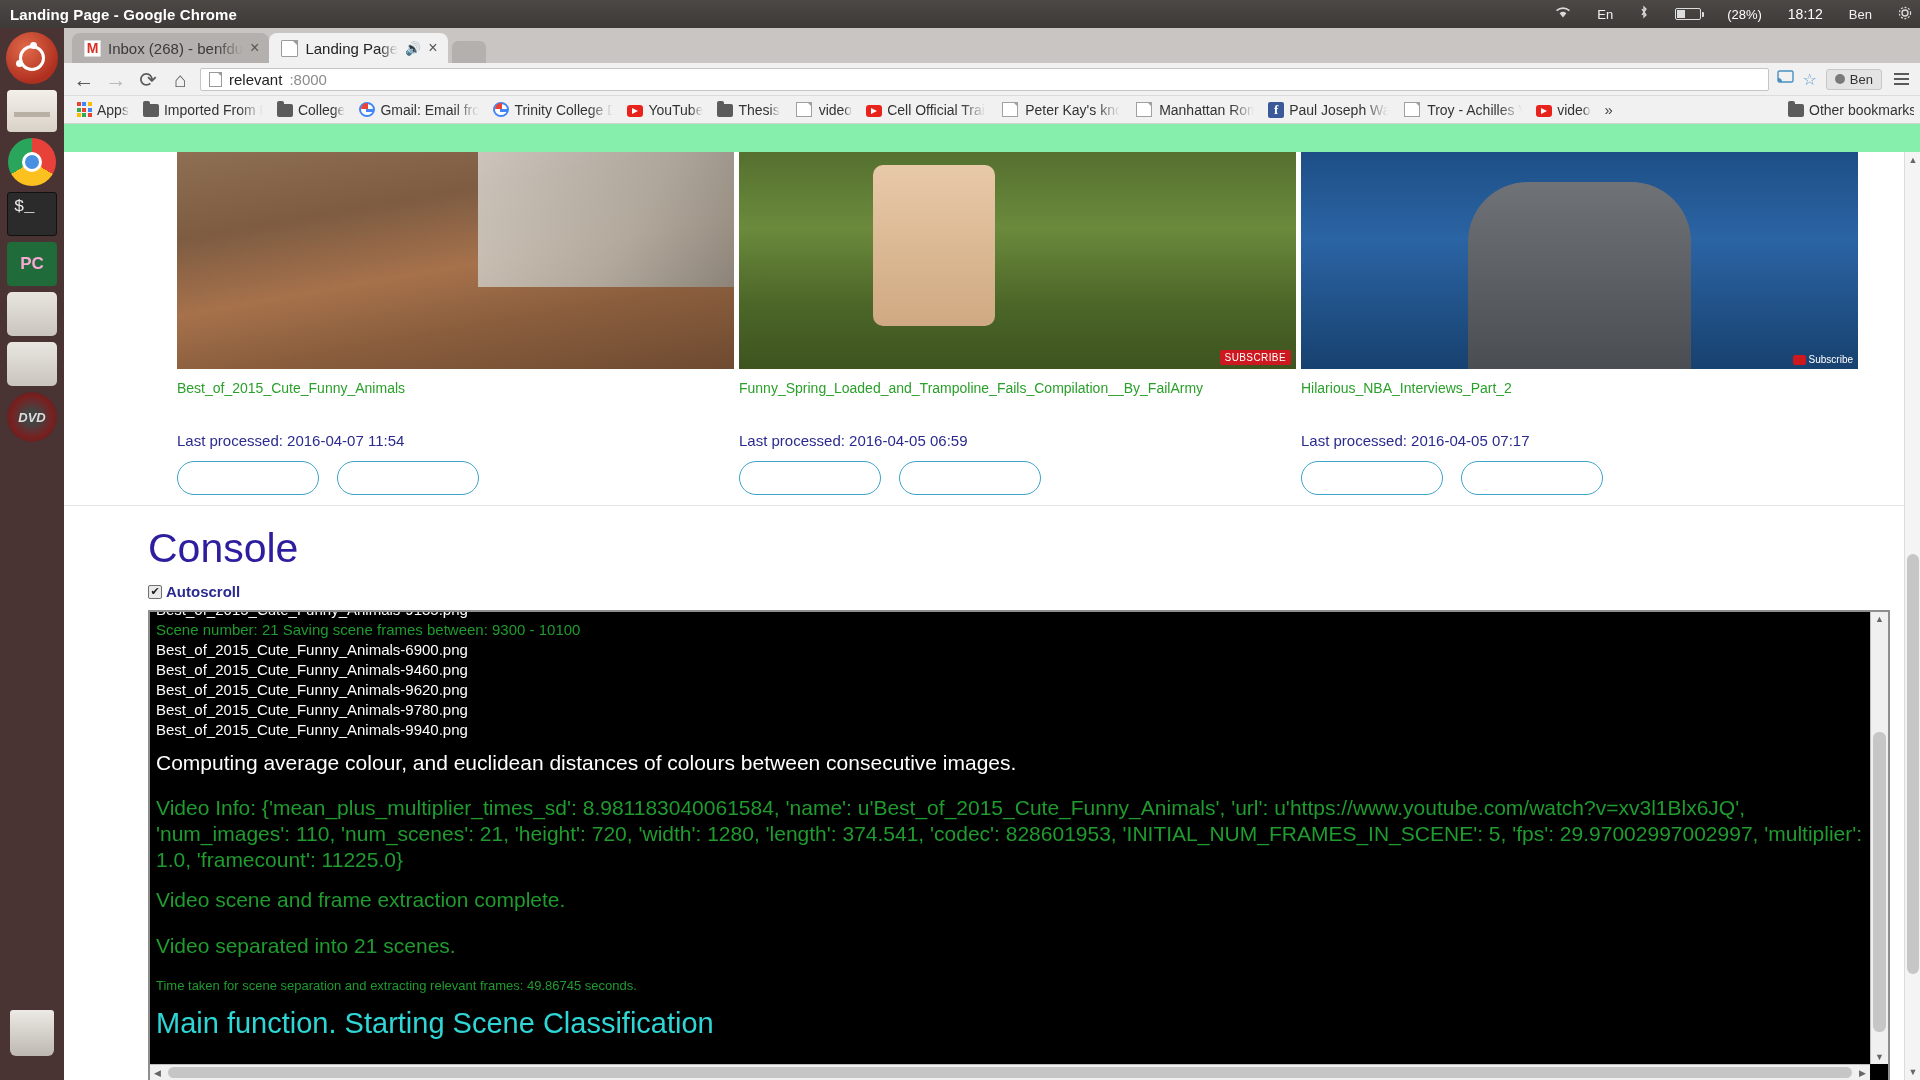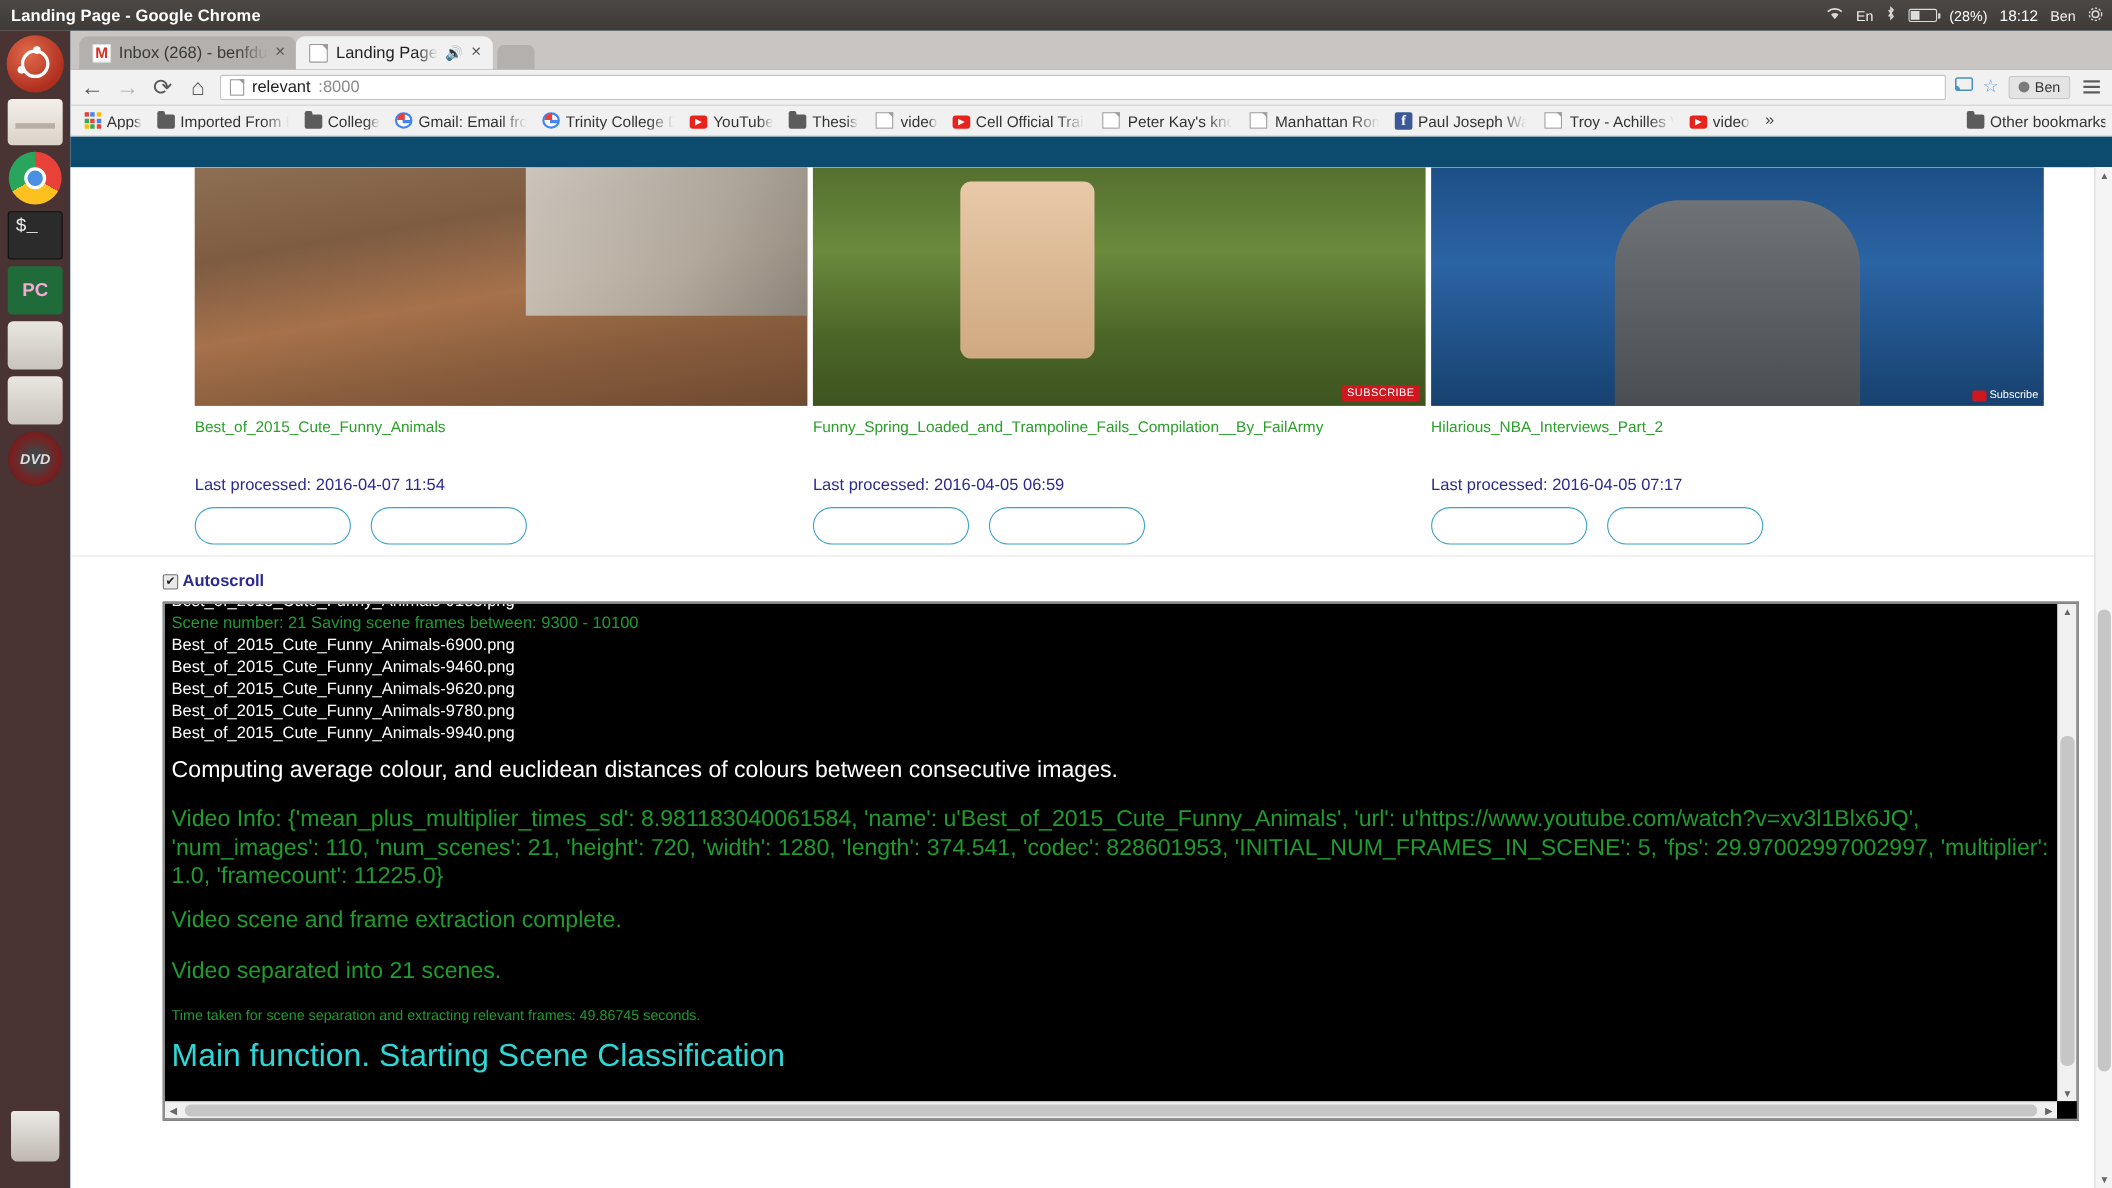--- a/index.html
+++ b/index.html
@@ -14,21 +14,21 @@
   .unity-panel {
     position: absolute; top: 0; left: 0; width: 1920px; height: 28px;
     background: linear-gradient(180deg, #4b4845 0%, #3d3a37 100%);
     color: #ffffff; display: flex; align-items: center;
     font-size: 15px; font-weight: bold;
     padding-left: 10px;
   }
   .unity-title { letter-spacing: 0.1px; }
   .unity-tray {
     position: absolute; right: 8px; top: 0; height: 28px;
-    display: flex; align-items: center; gap: 11px;
+    display: flex; align-items: center; gap: 26px;
     font-size: 13px; font-weight: normal;
   }
   .tray-ico { display: inline-block; opacity: .92; }
   .batt {
     width: 26px; height: 12px; border: 1.5px solid #ddd; border-radius: 2px;
     position: relative; display: inline-block;
   }
   .batt:after {
     content: ""; position: absolute; right: -4px; top: 3px;
     width: 2.5px; height: 5px; background: #ddd; border-radius: 0 1px 1px 0;
@@ -79,21 +79,21 @@
   .li-dvd { width: 50px; height: 50px; border-radius: 50%;
             background: radial-gradient(circle, #444 20%, #7a1f1f 60%, #2b2b2b 100%);
             color: #ddd; font-weight: bold; font-size: 13px; font-style: italic; }
   .li-trash { background: linear-gradient(180deg, #eceae6, #bdb8b0);
               border-radius: 3px 3px 6px 6px; width: 44px; height: 46px; }
   .launcher-bottom { position: absolute; bottom: 18px; left: 0; width: 64px; }
 
   
   .chrome {
     position: absolute; left: 64px; top: 28px; width: 1856px; height: 1052px;
-    background: #0c4a6e;
+    background: #86efac;
   }
 
   
   .tabstrip {
     height: 35px; background: #c8c5c2; position: relative;
     display: flex; align-items: flex-end; padding-left: 8px;
   }
   .tab {
     height: 30px; display: flex; align-items: center; gap: 7px;
     padding: 0 10px 0 12px; font-size: 15px; color: #333;
@@ -570,20 +570,21 @@
 
       </div>
       <div class="pane-scroll">
         <span class="arr up">▲</span>
         <div class="thumbbar"></div>
         <span class="arr down">▼</span>
       </div>
     </div>
 
     <div class="console-wrap">
+      <h1 class="console-h1">Console</h1>
 
       <div class="autoscroll-row">
         <span class="autoscroll-box">
             <span>✔</span>
           </span>
         <span class="autoscroll-label">Autoscroll</span>
       </div>
 
       <div class="console-box">
         <div class="console-inner">

